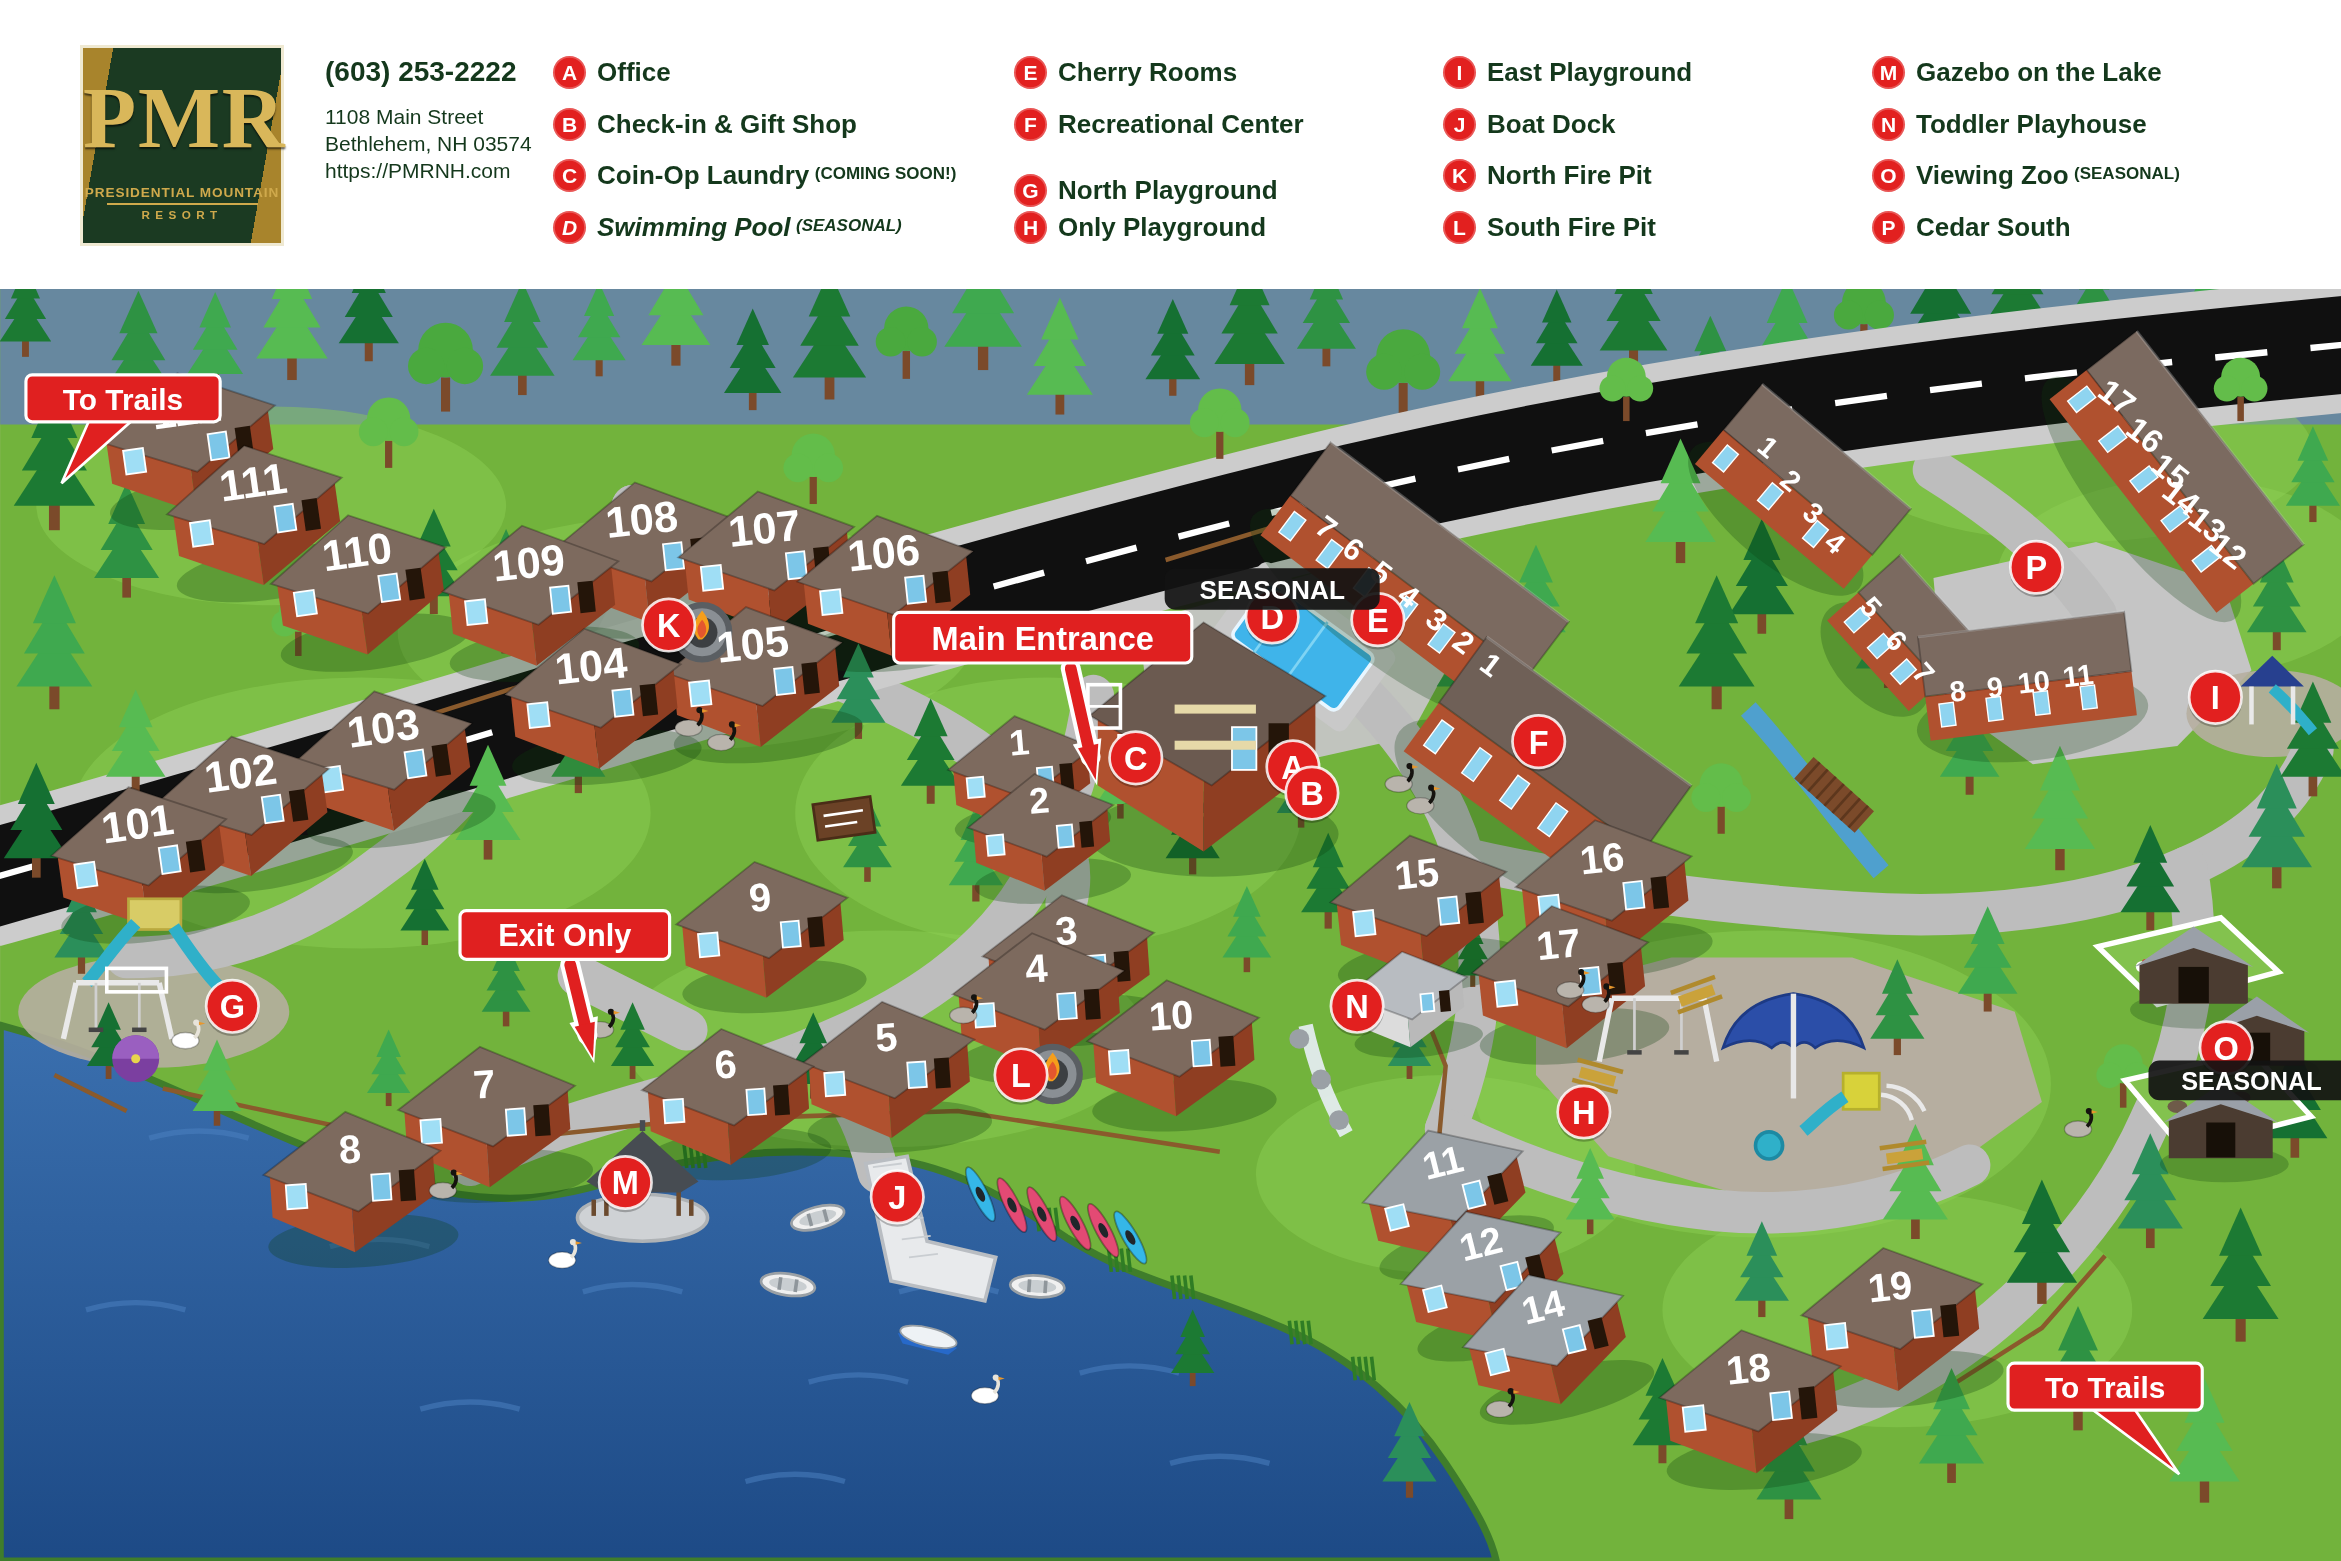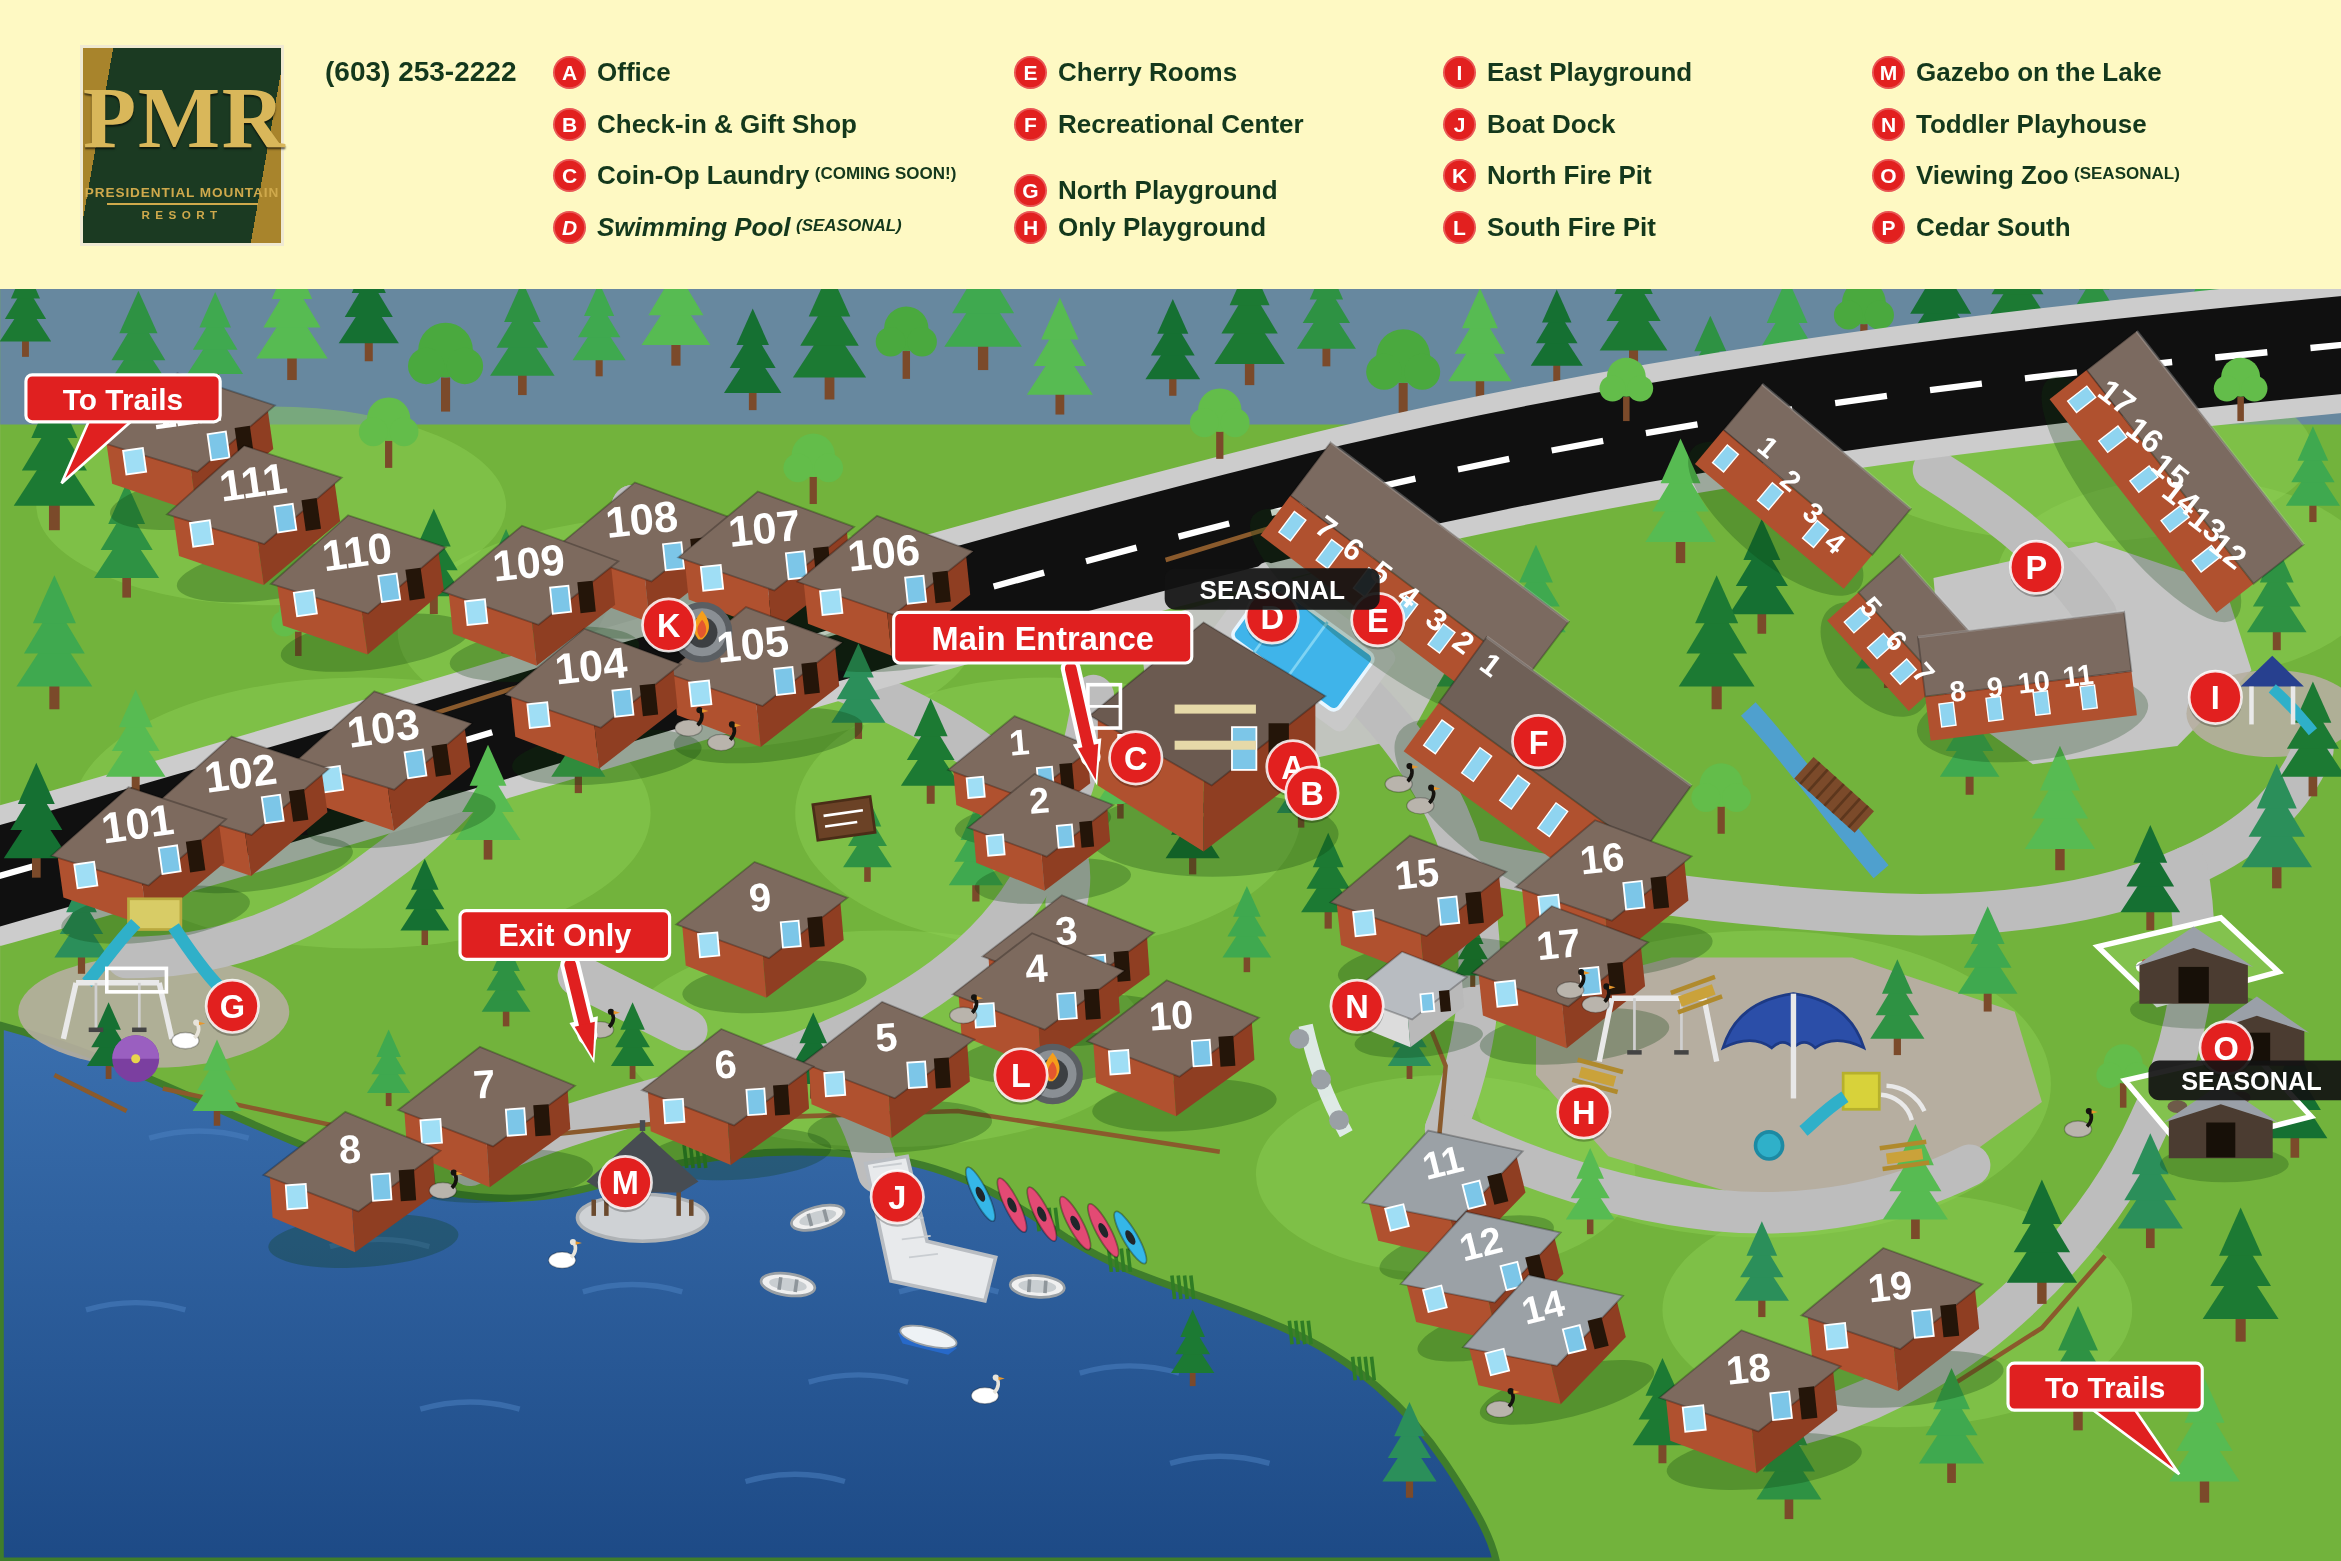--- a/index.html
+++ b/index.html
@@ -1,18 +1,18 @@
 <!DOCTYPE html>
 <html style="font-size:14.5px"><head>
 <meta charset="utf-8">
 <style>
   html,body{margin:0;padding:0;background:#a3bd73;}
   body{width:2342px;height:1561px;overflow:hidden;position:relative;
        font-family:"Liberation Sans",sans-serif;}
-  #header{position:absolute;left:0;top:0;width:2342px;height:289px;background:#fef9c3;}
+  #header{position:absolute;left:0;top:0;width:2342px;height:289px;background:#ffffff;}
   #logo{position:absolute;left:80px;top:45px;width:204px;height:201px;
         background:linear-gradient(100deg,#a8842c 0 13%,#1b3a22 13% 87%,#a8842c 87%);
         border:3.6px solid #efe9d2;box-sizing:border-box;text-align:center;}
   #logo .pmr{font-family:"Liberation Serif",serif;font-weight:bold;color:#d9b75a;
         font-size:87px;line-height:108px;margin-top:16.3px;letter-spacing:1.8px;
         text-shadow:0 1.8px 1.8px rgba(0,0,0,.6);}
   #logo .l1{color:#cfa94c;font-size:13.6px;font-weight:bold;letter-spacing:0.9px;margin-top:12.6px;}
   #logo .l2{color:#cfa94c;font-size:11.7px;font-weight:bold;letter-spacing:5.4px;margin-top:2.7px;}
   #logo .rule{height:1.8px;background:#cfa94c;margin:3.6px 23.5px 0 23.5px;}
   #contact{position:absolute;left:325px;top:56px;color:#14381c;}
@@ -32,20 +32,25 @@
 
 <div id="header">
   <div id="logo">
     <div class="pmr">PMR</div>
     <div class="l1">PRESIDENTIAL MOUNTAIN</div>
     <div class="rule"></div>
     <div class="l2">RESORT</div>
   </div>
   <div id="contact">
     <div class="phone">(603) 253-2222</div>
+    <div class="addr">
+      <div>1108 Main Street</div>
+      <div>Bethlehem, NH 03574</div>
+      <div>https://PMRNH.com</div>
+    </div>
   </div>
   <div id="legend">
       <div class="leg-item" style="left: 553px; top: 56px;"><span class="leg-dot">A</span><span class="leg-lab">Office</span></div>
       <div class="leg-item" style="left: 553px; top: 108px;"><span class="leg-dot">B</span><span class="leg-lab">Check-in &amp; Gift Shop</span></div>
       <div class="leg-item" style="left: 553px; top: 159px;"><span class="leg-dot">C</span><span class="leg-lab">Coin-Op Laundry</span><span class="leg-suf">(COMING SOON!)</span></div>
       <div class="leg-item" style="left: 553px; top: 211px; font-style: italic;"><span class="leg-dot">D</span><span class="leg-lab">Swimming Pool</span><span class="leg-suf">(SEASONAL)</span></div>
       <div class="leg-item" style="left: 1014px; top: 56px;"><span class="leg-dot">E</span><span class="leg-lab">Cherry Rooms</span></div>
       <div class="leg-item" style="left: 1014px; top: 108px;"><span class="leg-dot">F</span><span class="leg-lab">Recreational Center</span></div>
       <div class="leg-item" style="left: 1014px; top: 174px;"><span class="leg-dot">G</span><span class="leg-lab">North Playground</span></div>
       <div class="leg-item" style="left: 1014px; top: 211px;"><span class="leg-dot">H</span><span class="leg-lab">Only Playground</span></div>

